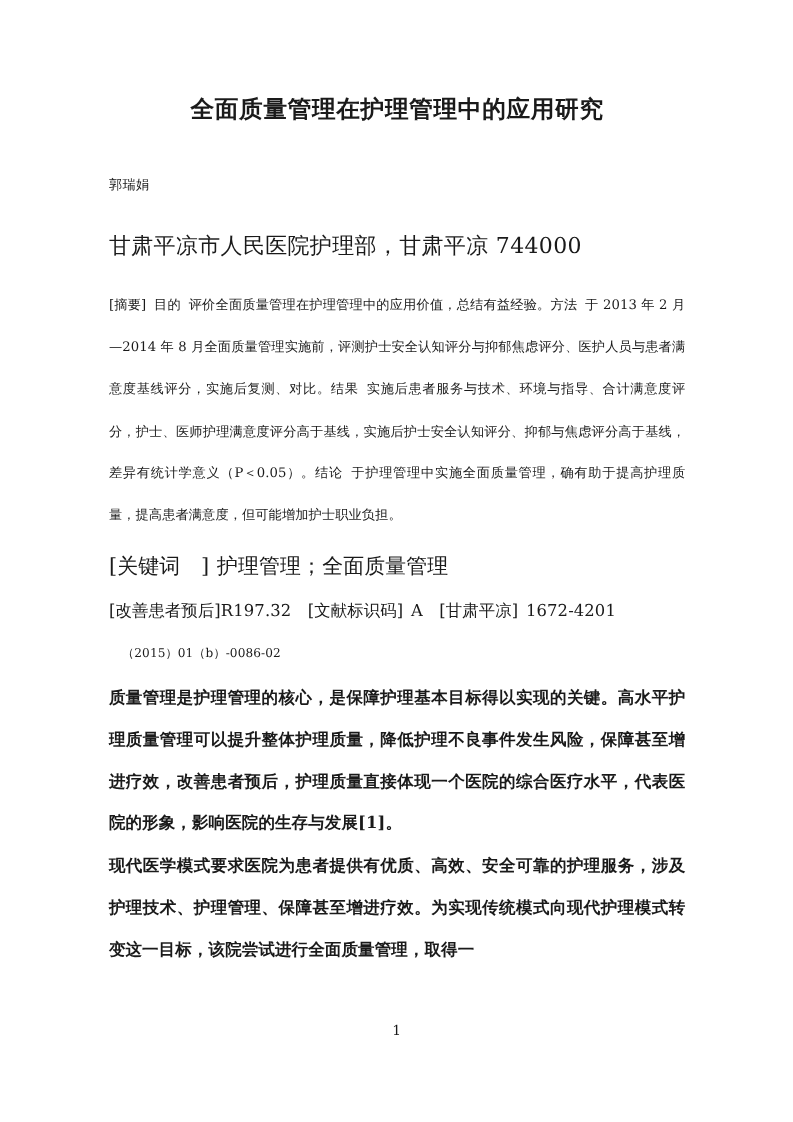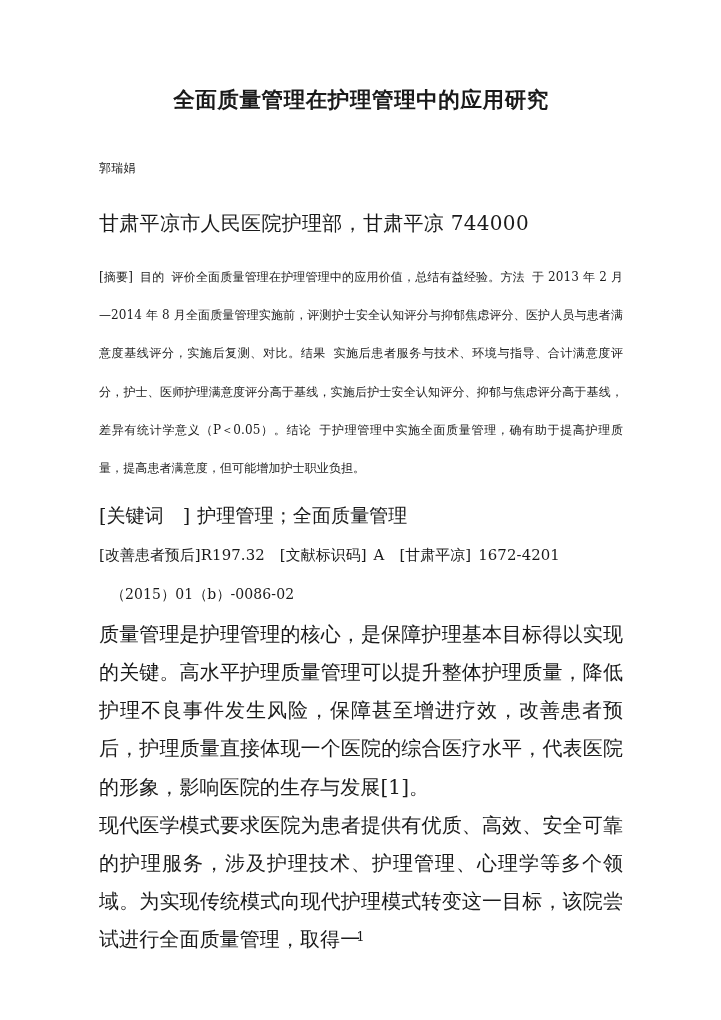--- a/index.html
+++ b/index.html
@@ -82,32 +82,33 @@
   .clc-line {
     margin-top: 2px;
     font-size: 14.9px;
     line-height: 38.2px;
     letter-spacing: 0.1px;
   }
 
   .clc-continuation {
     margin: 0;
     padding-left: 12px;
-    font-size: 14px;
+    font-size: 11px;
     line-height: 38.2px;
     letter-spacing: 0.1px;
   }
 
   .body-text {
     margin-top: 2px;
-    font-size: 20px;
+    font-size: 15px;
     line-height: 38.2px;
     text-align: justify;
     text-justify: inter-ideograph;
     letter-spacing: 0.1px;
+    font-weight: bold;
   }
 
   .body-para {
     margin: 0;
     padding: 0;
     text-align: justify;
     text-justify: inter-ideograph;
   }
 
   
@@ -160,20 +161,20 @@
     </div>
 
     <div class="clc-line">
       <span>[改善患者预后]</span><span>R197.32</span><span class="seg-gap-wide"></span><span>[文献标识码]</span><span class="seg-gap"></span><span>A</span><span class="seg-gap-wide"></span><span>[甘肃平凉]</span><span class="seg-gap"></span><span>1672-4201</span>
     </div>
 
     <div class="clc-continuation">（2015）01（b）-0086-02</div>
 
     <div class="body-text">
       <p class="body-para">质量管理是护理管理的核心，是保障护理基本目标得以实现的关键。高水平护理质量管理可以提升整体护理质量，降低护理不良事件发生风险，保障甚至增进疗效，改善患者预后，护理质量直接体现一个医院的综合医疗水平，代表医院的形象，影响医院的生存与发展[1]。</p>
-      <p class="body-para">现代医学模式要求医院为患者提供有优质、高效、安全可靠的护理服务，涉及护理技术、护理管理、心理学等多个领域。为实现传统模式向现代护理模式转变这一目标，该院尝试进行全面质量管理，取得一</p>
+      <p class="body-para">现代医学模式要求医院为患者提供有优质、高效、安全可靠的护理服务，涉及护理技术、护理管理、保障甚至增进疗效。为实现传统模式向现代护理模式转变这一目标，该院尝试进行全面质量管理，取得一</p>
     </div>
 
   </div>
 
   <div class="page-number">1</div>
 
 </div>
 
 </body></html>

